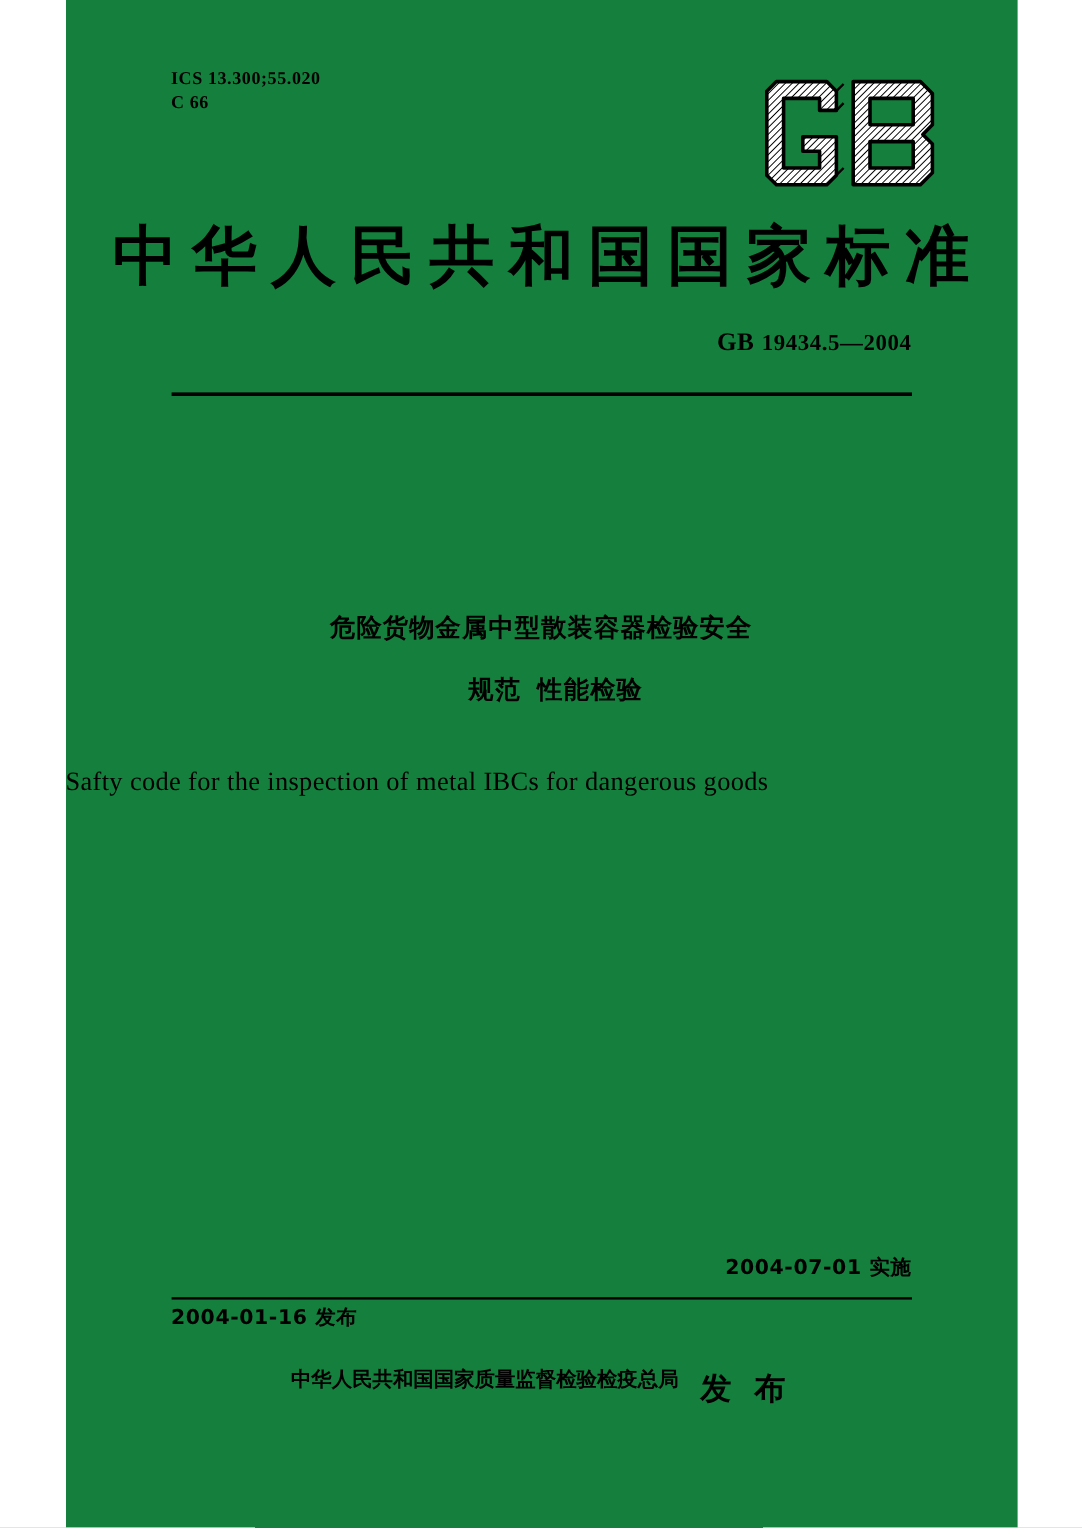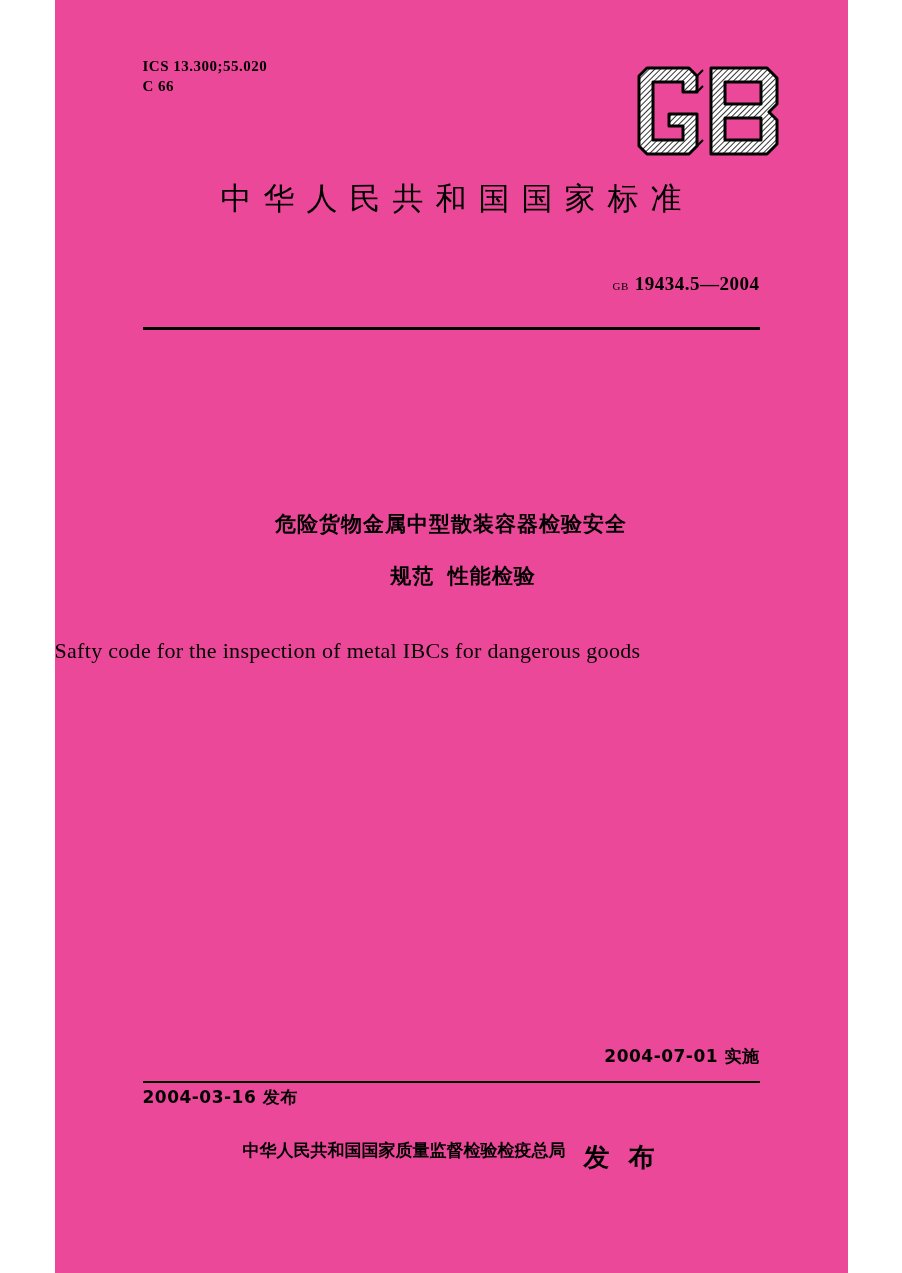--- a/index.html
+++ b/index.html
@@ -9,21 +9,21 @@
   }
   body {
     font-family: "Liberation Serif", serif;
     color: #000000;
   }
   .page {
     position: relative;
     width: 793px;
     height: 1273px;
     margin: 0 auto;
-    background: #ec4899;
+    background: #15803d;
     overflow: hidden;
   }
 
   
   .ics-block {
     position: absolute;
     left: 88px;
     top: 56px;
     line-height: 1.35;
   }
@@ -46,40 +46,40 @@
   .gb-emblem svg { display: block; }
 
   
   .big-title {
     position: absolute;
     left: 0;
     right: 0;
     top: 178px;
     text-align: center;
     font-family: "DejaVu Sans", sans-serif;
-    font-weight: normal;
-    font-size: 31px;
+    font-weight: bold;
+    font-size: 54px;
     letter-spacing: 12px;
     text-indent: 12px;
     color: #000;
   }
 
   
   .std-number {
     position: absolute;
     right: 88px;
     top: 273px;
     font-family: "Liberation Serif", serif;
     font-size: 19px;
     font-weight: bold;
     letter-spacing: 0.5px;
   }
   .std-number .gb-mark {
-    font-size: 11px;
-    font-weight: normal;
+    font-size: 21px;
+    font-weight: bold;
     margin-right: 6px;
   }
 
   
   .rule {
     position: absolute;
     left: 88px;
     right: 88px;
     background: #000;
   }
@@ -202,21 +202,21 @@
 
   <div class="doc-title">
     <div>危险货物金属中型散装容器检验安全</div>
     <div class="l2">规范  性能检验</div>
   </div>
 
   <div class="doc-title-en">
     <div>Safty code for the inspection of metal IBCs for dangerous goods</div>
   </div>
 
-  <div class="date-left">2004-03-16 发布</div>
+  <div class="date-left">2004-01-16 发布</div>
   <div class="date-right">2004-07-01 实施</div>
 
   <div class="publisher">
     <div class="publisher-names">
       <div>中华人民共和国国家质量监督检验检疫总局</div>
     </div>
     <div class="publisher-issue">发 布</div>
   </div>
 
 </div>

